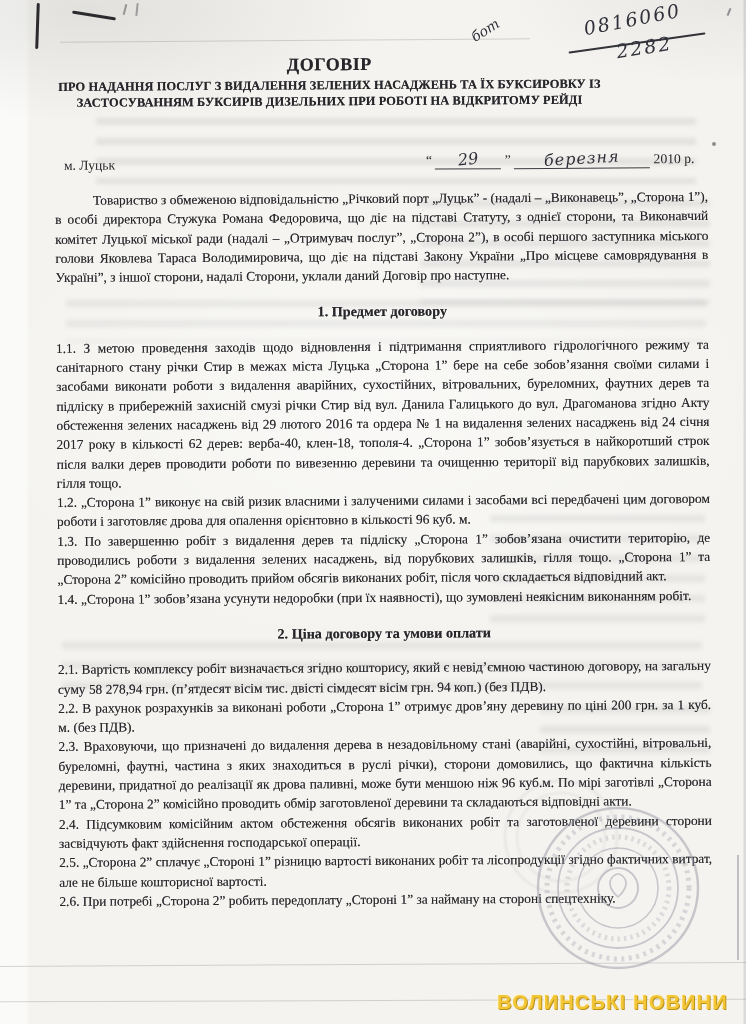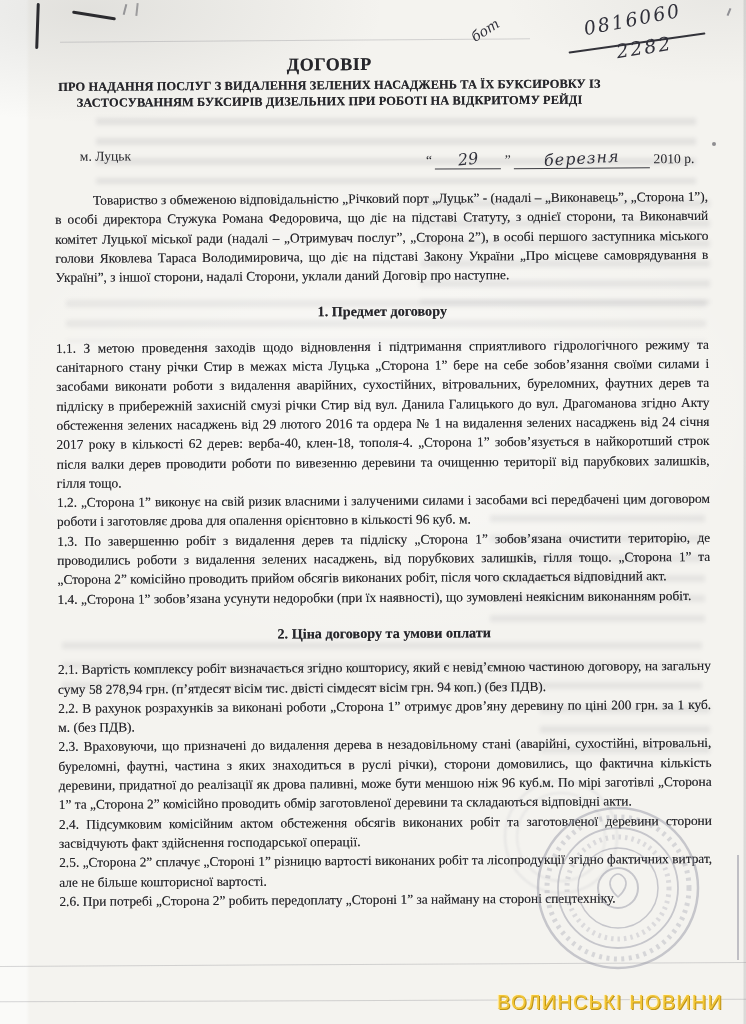--- a/index.html
+++ b/index.html
@@ -13,21 +13,21 @@
       linear-gradient(270deg, rgba(130,130,135,.22) 0 2px, rgba(130,130,135,0) 3px),
       #f4f3ef;
     font-family:"Liberation Serif", serif;color:#26262b;
   }
   .tilt{position:absolute;inset:0;transform:rotate(-0.35deg);}
   
   .titleblock{position:absolute;top:54px;left:38px;width:588px;text-align:center;
     text-shadow:0 0 .5px rgba(30,30,35,.65);}
   .doc-title{font-size:18px;font-weight:bold;margin:0;letter-spacing:.5px;}
   .doc-subtitle{font-size:12.4px;font-weight:bold;line-height:15.6px;margin-top:3px;letter-spacing:.1px;}
-  .city{position:absolute;left:66px;top:147px;font-size:13.6px;margin-left:16px;}
+  .city{position:absolute;left:66px;top:156px;font-size:13.6px;}
   .daterow{position:absolute;left:428px;top:150px;font-size:13.6px;white-space:nowrap;}
   .blank{display:inline-block;text-align:center;border-bottom:1.2px solid #3a3a40;}
   .blank.day{width:66px;}
   .blank.month{width:136px;}
   .hw{font-style:italic;color:#30303a;font-family:"DejaVu Serif", serif;}
   .hw-day{display:inline-block;font-size:16px;transform:rotate(-6deg);}
   .hw-month{display:inline-block;font-size:16px;transform:rotate(-3deg);letter-spacing:1px;}
   .body{position:absolute;top:189px;left:57px;width:653px;font-size:13.4px;line-height:19.3px;
     text-align:justify;text-shadow:0 0 .5px rgba(30,30,35,.55);}
   .intro{text-indent:38px;margin:0;}
@@ -57,21 +57,21 @@
   .ghost.g6{left:540px;top:706px;width:170px;height:56px;opacity:.12;}
   .ruled{position:absolute;height:1px;background:#8e8e96;opacity:.35;}
   .ruled.r1{left:60px;top:40px;width:470px;transform:rotate(-.4deg);}
   .ruled.r2{left:0;top:964px;width:746px;transform:rotate(-.3deg);}
   .ruled.r3{left:0;top:1000px;width:746px;transform:rotate(-.2deg);}
   
   .stamp{position:absolute;left:531px;top:801px;opacity:.45;filter:blur(.5px);}
   .stamp-ghost{position:absolute;left:496px;top:772px;opacity:.16;filter:blur(1px);}
   
   .watermark{position:absolute;left:497px;top:991px;font-family:"Liberation Sans", sans-serif;
-    font-weight:normal;font-size:20px;letter-spacing:1.2px;color:#f2c637;white-space:nowrap;
+    font-weight:bold;font-size:20px;letter-spacing:1.2px;color:#f2c637;white-space:nowrap;
     text-shadow:1px 1px 0 #bd9218, -1px -1px 0 #fff6d8, 0 0 1px #d8a81f;transform:scaleY(1.04);}
 </style>
 </head>
 <body>
 
 <div class="page">
 
   <div class="ghost g1"></div>
   <div class="ghost g2"></div>
   <div class="ghost g3"></div>

